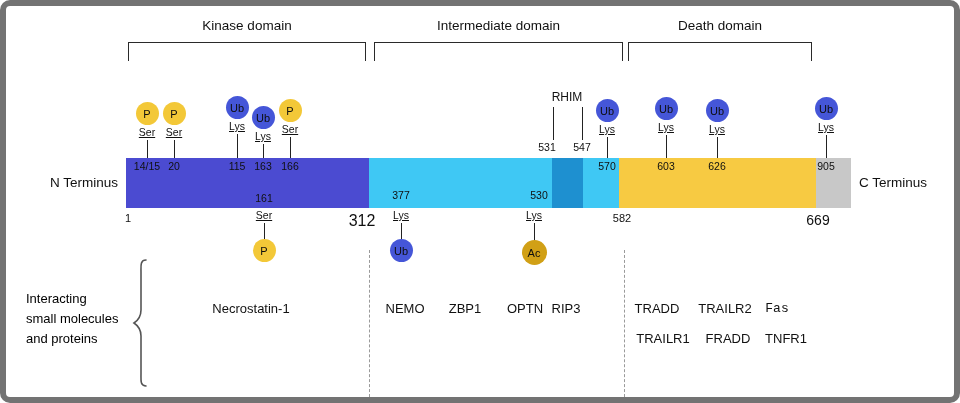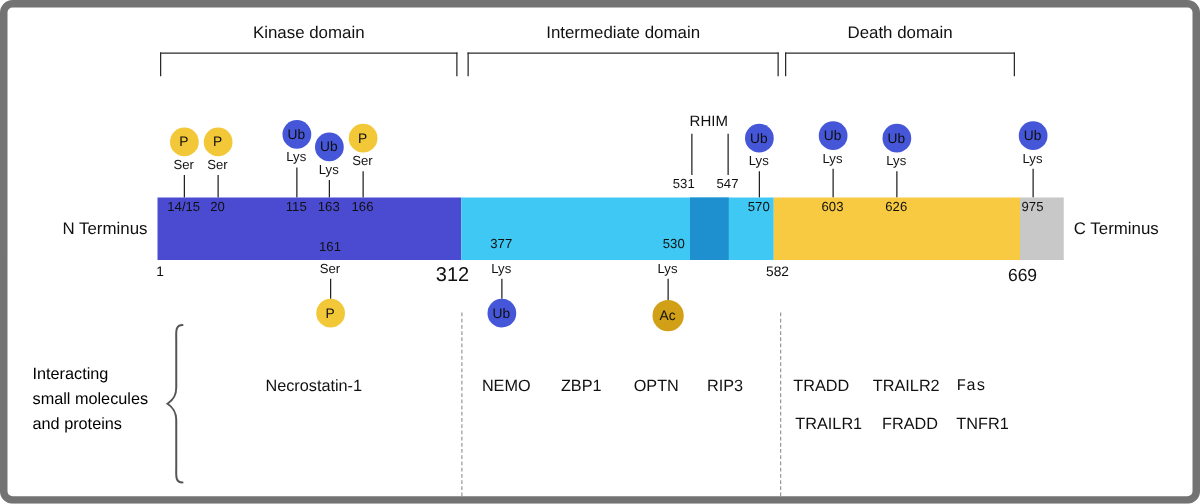--- a/index.html
+++ b/index.html
@@ -15,21 +15,21 @@
   .terminus { position:absolute; top:169px; font-size:13.5px; }
   .barnum { position:absolute; transform:translateX(-50%); font-size:10.5px; white-space:nowrap; color:#101010; }
   .site { position:absolute; display:flex; flex-direction:column; align-items:center;
           width:46px; transform:translateX(-50%); }
   .circle { width:23px; height:23px; border-radius:50%; flex:0 0 auto;
             display:flex; align-items:center; justify-content:center;
             font-size:11px; color:#0e0e0e; }
   .mod-P  { background:var(--phospho-yellow); }
   .mod-Ub { background:var(--ubiquitin-blue); }
   .mod-Ac { background:var(--acetyl-gold); width:25px; height:25px; }
-  .residue { font-size:10.5px; line-height:13px; margin:1px 0; white-space:nowrap; }
+  .residue { font-size:10.5px; line-height:13px; margin:1px 0; white-space:nowrap;text-decoration:underline; }
   .stem { width:1px; background:#222; flex:1 1 auto; min-height:3px; }
   .vline { position:absolute; width:1px; background:#222; }
   .rhim-label { position:absolute; transform:translateX(-50%); font-size:12px; }
   .dashed { position:absolute; width:0; border-left:1.6px dashed #9a9a9a; }
   .pname { position:absolute; transform:translateX(-50%); font-size:13px; white-space:nowrap; }
   .heading { position:absolute; left:20px; top:283px; font-size:13px; line-height:20px; color:#000000; }
   .brace-svg { position:absolute; left:126px; top:252px; }
 </style>
 </head>
 <body>
@@ -123,21 +123,21 @@
   <div class="terminus" style="left:853px;width:92px;">C Terminus</div>
 
   <span class="barnum" style="left:141px;top:154px;">14/15</span>
   <span class="barnum" style="left:168px;top:154px;">20</span>
   <span class="barnum" style="left:231px;top:154px;">115</span>
   <span class="barnum" style="left:257px;top:154px;">163</span>
   <span class="barnum" style="left:284px;top:154px;">166</span>
   <span class="barnum" style="left:601px;top:154px;">570</span>
   <span class="barnum" style="left:660px;top:154px;">603</span>
   <span class="barnum" style="left:711px;top:154px;">626</span>
-  <span class="barnum" style="left:820px;top:154px;">975</span>
+  <span class="barnum" style="left:820px;top:154px;">905</span>
 
   <span class="barnum" style="left:258px;top:186px;">161</span>
   <span class="barnum" style="left:395px;top:183px;">377</span>
   <span class="barnum" style="left:533px;top:183px;">530</span>
 
   <span class="barnum" style="left:122px;top:206px;font-size:11px;">1</span>
   <span class="barnum" style="left:356px;top:206px;font-size:16px;">312</span>
   <span class="barnum" style="left:616px;top:206px;font-size:11px;">582</span>
   <span class="barnum" style="left:812px;top:206px;font-size:14px;">669</span>
 
@@ -172,21 +172,21 @@
     <div>and proteins</div>
   </div>
   <svg class="brace-svg" width="16" height="130" viewBox="0 0 16 130">
     <path d="M 14 2 C 8 2 9 8 9 14 L 9 52 C 9 60 5 63 2 65 C 5 67 9 70 9 78 L 9 116 C 9 122 8 128 14 128" fill="none" stroke="#555" stroke-width="1.6" stroke-linecap="round"></path>
   </svg>
 
   <span class="pname" style="left:245px;top:295px;">Necrostatin-1</span>
   <span class="pname" style="left:399px;top:295px;">NEMO</span>
   <span class="pname" style="left:459px;top:295px;">ZBP1</span>
   <span class="pname" style="left:519px;top:295px;">OPTN</span>
-  <span class="pname" style="left:574px;top:295px;">RIP3</span>
+  <span class="pname" style="left:560px;top:295px;">RIP3</span>
   <span class="pname" style="left:651px;top:295px;">TRADD</span>
   <span class="pname" style="left:719px;top:295px;">TRAILR2</span>
   <span class="pname" style="left:771px;top:295px;font-family:Liberation Mono, monospace;">Fas</span>
   <span class="pname" style="left:657px;top:325px;">TRAILR1</span>
   <span class="pname" style="left:722px;top:325px;">FRADD</span>
   <span class="pname" style="left:780px;top:325px;">TNFR1</span>
 
 </div>
 
 </body></html>

